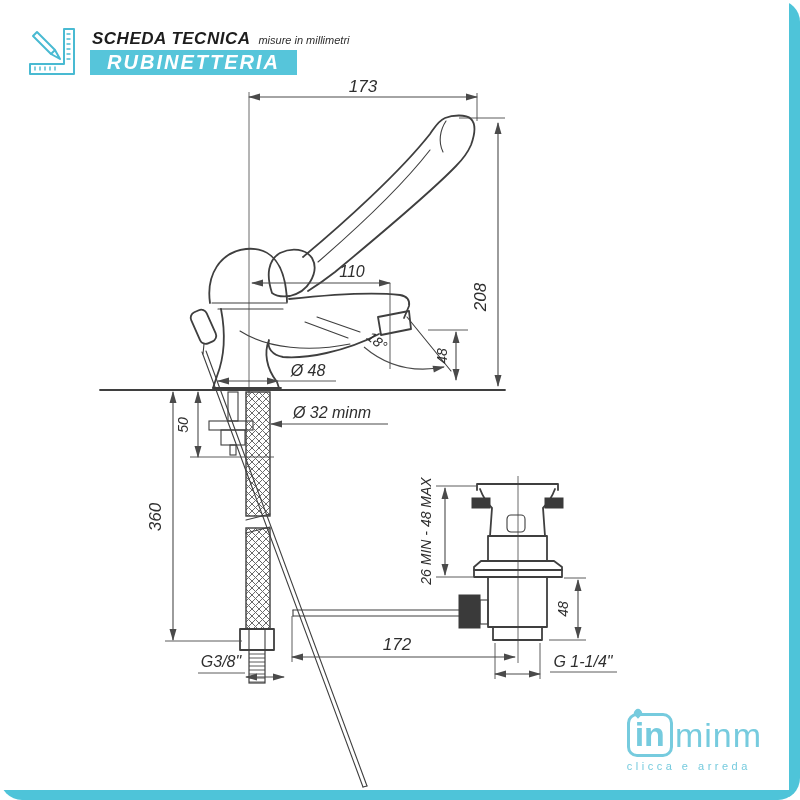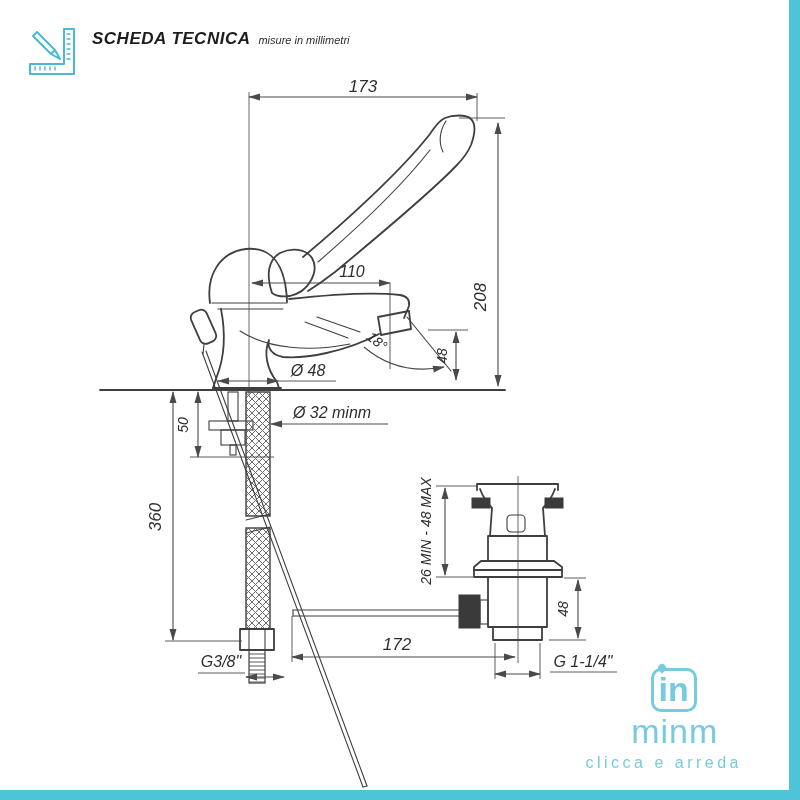--- a/index.html
+++ b/index.html
@@ -1,17 +1,17 @@
 <!DOCTYPE html>
 <html><head>
 <meta charset="utf-8">
 <style>
   html,body{margin:0;padding:0;background:#fff;}
   .page{position:relative;width:800px;height:800px;background:#ffffff;overflow:hidden;
-        font-family:"Liberation Sans",sans-serif;}
+        font-family:"Liberation Sans",sans-serif;border-radius:22px;}
   
   .strip-right{position:absolute;top:0;right:0;width:11px;height:800px;background:#4ec4d9;}
   .strip-bottom{position:absolute;left:0;bottom:0;width:800px;height:10px;background:#4ec4d9;}
 
   
   .hdr-icon{position:absolute;left:27px;top:26px;}
   .hdr-titles{position:absolute;left:92px;top:29px;white-space:nowrap;}
   .hdr-title{font-size:17px;font-weight:bold;font-style:italic;color:#1d1d1d;letter-spacing:.5px;}
   .hdr-sub{font-size:11px;font-style:italic;color:#2e2e2e;margin-left:8px;}
   .hdr-badge{position:absolute;left:90px;top:50px;width:207px;height:25px;background:#56c5da;
@@ -25,47 +25,48 @@
   .dim{stroke:#4a4a4a;stroke-width:1.1;fill:none;}
   .ext{stroke:#4a4a4a;stroke-width:0.9;fill:none;}
   .cl{stroke:#5a5a5a;stroke-width:0.9;fill:none;}
   .dkfill{fill:#3a3a3a;stroke:#3a3a3a;}
   text.dt{font-family:"Liberation Sans",sans-serif;font-style:italic;fill:#2e2e2e;font-size:16px;}
   text.dt-sm{font-size:14px;}
   text.dt-lg{font-size:17px;}
 
   
   .logo{position:absolute;right:38px;bottom:28px;text-align:right;color:#76cbde;}
-  .logo-row{display:flex;align-items:center;justify-content:flex-end;flex-direction:column;}
+  .logo-row{display:flex;align-items:center;justify-content:flex-end;}
   .logo-in{position:relative;display:inline-block;border:3px solid #76cbde;border-radius:10px;
            padding:0 5px 2px 5px;font-weight:bold;font-size:34px;line-height:36px;}
   .logo-drop{position:absolute;top:-7px;left:4px;width:8px;height:8px;background:#76cbde;
              border-radius:0 50% 50% 50%;transform:rotate(-135deg);}
   .logo-bagno{font-size:34px;font-weight:normal;letter-spacing:1px;margin-left:2px;}
-  .logo-tag{font-size:16px;letter-spacing:3.5px;margin-top:3px;margin-right:20px;}
+  .logo-tag{font-size:11px;letter-spacing:3.5px;margin-top:3px;margin-right:11px;text-align:center;}
 </style>
 </head>
 <body>
 
 <div class="page">
 
   <svg class="hdr-icon" width="52" height="52" viewBox="0 0 52 52">
     <g fill="none" stroke="#49bad2" stroke-width="2" stroke-linejoin="round">
       <path d="M37,3 h10 v45 h-44 v-10 h34 z"></path>
       <path d="M39.5,8 h4 M39.5,13 h4 M39.5,18 h4 M39.5,23 h4 M39.5,28 h4 M39.5,33 h4" stroke-width="1.4"></path>
       <path d="M8,40.5 v4 M13,40.5 v4 M18,40.5 v4 M23,40.5 v4 M28,40.5 v4" stroke-width="1.4"></path>
       <path d="M6,10 L10,6 L28,24 L24,28 Z"></path>
       <path d="M24,28 L33,33 L28,24"></path>
     </g>
     <path d="M30.5,30.5 L33,33 L31.8,29.6 Z" fill="#49bad2"></path>
   </svg>
 
   <div class="hdr-titles">
     <span class="hdr-title">SCHEDA TECNICA</span><span class="hdr-sub">misure in millimetri</span>
   </div>
+  <div class="hdr-badge">RUBINETTERIA</div>
 
   <svg class="draw" width="800" height="800" viewBox="0 0 800 800">
     <defs>
       <marker id="arr" markerWidth="13" markerHeight="9" refX="12" refY="4.5" orient="auto-start-reverse" markerUnits="userSpaceOnUse">
         <path d="M13,4.5 L1,1 L1,8 Z" fill="#4a4a4a"></path>
       </marker>
       <pattern id="braid" width="7" height="7" patternUnits="userSpaceOnUse">
         <path d="M0,0 L7,7 M7,0 L0,7" stroke="#6a6a6a" stroke-width="1" fill="none"></path>
       </pattern>
       <pattern id="thread" width="16" height="4" patternUnits="userSpaceOnUse">

